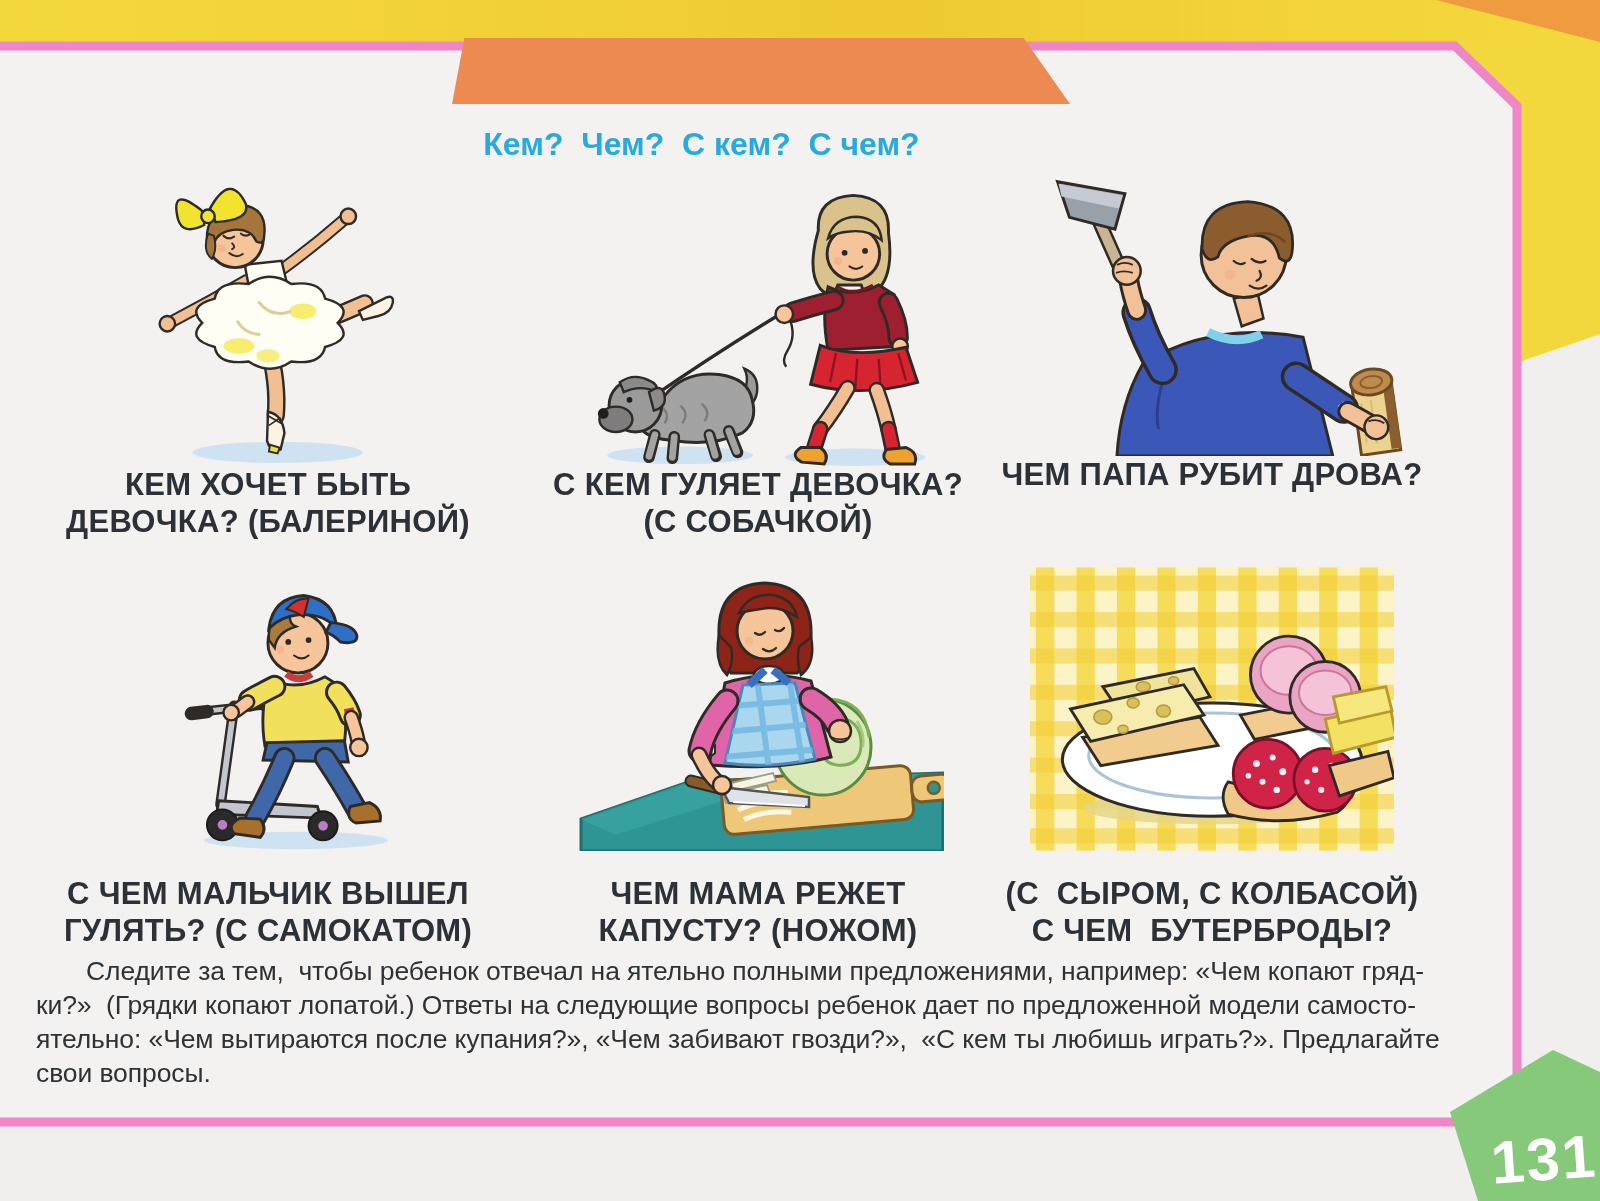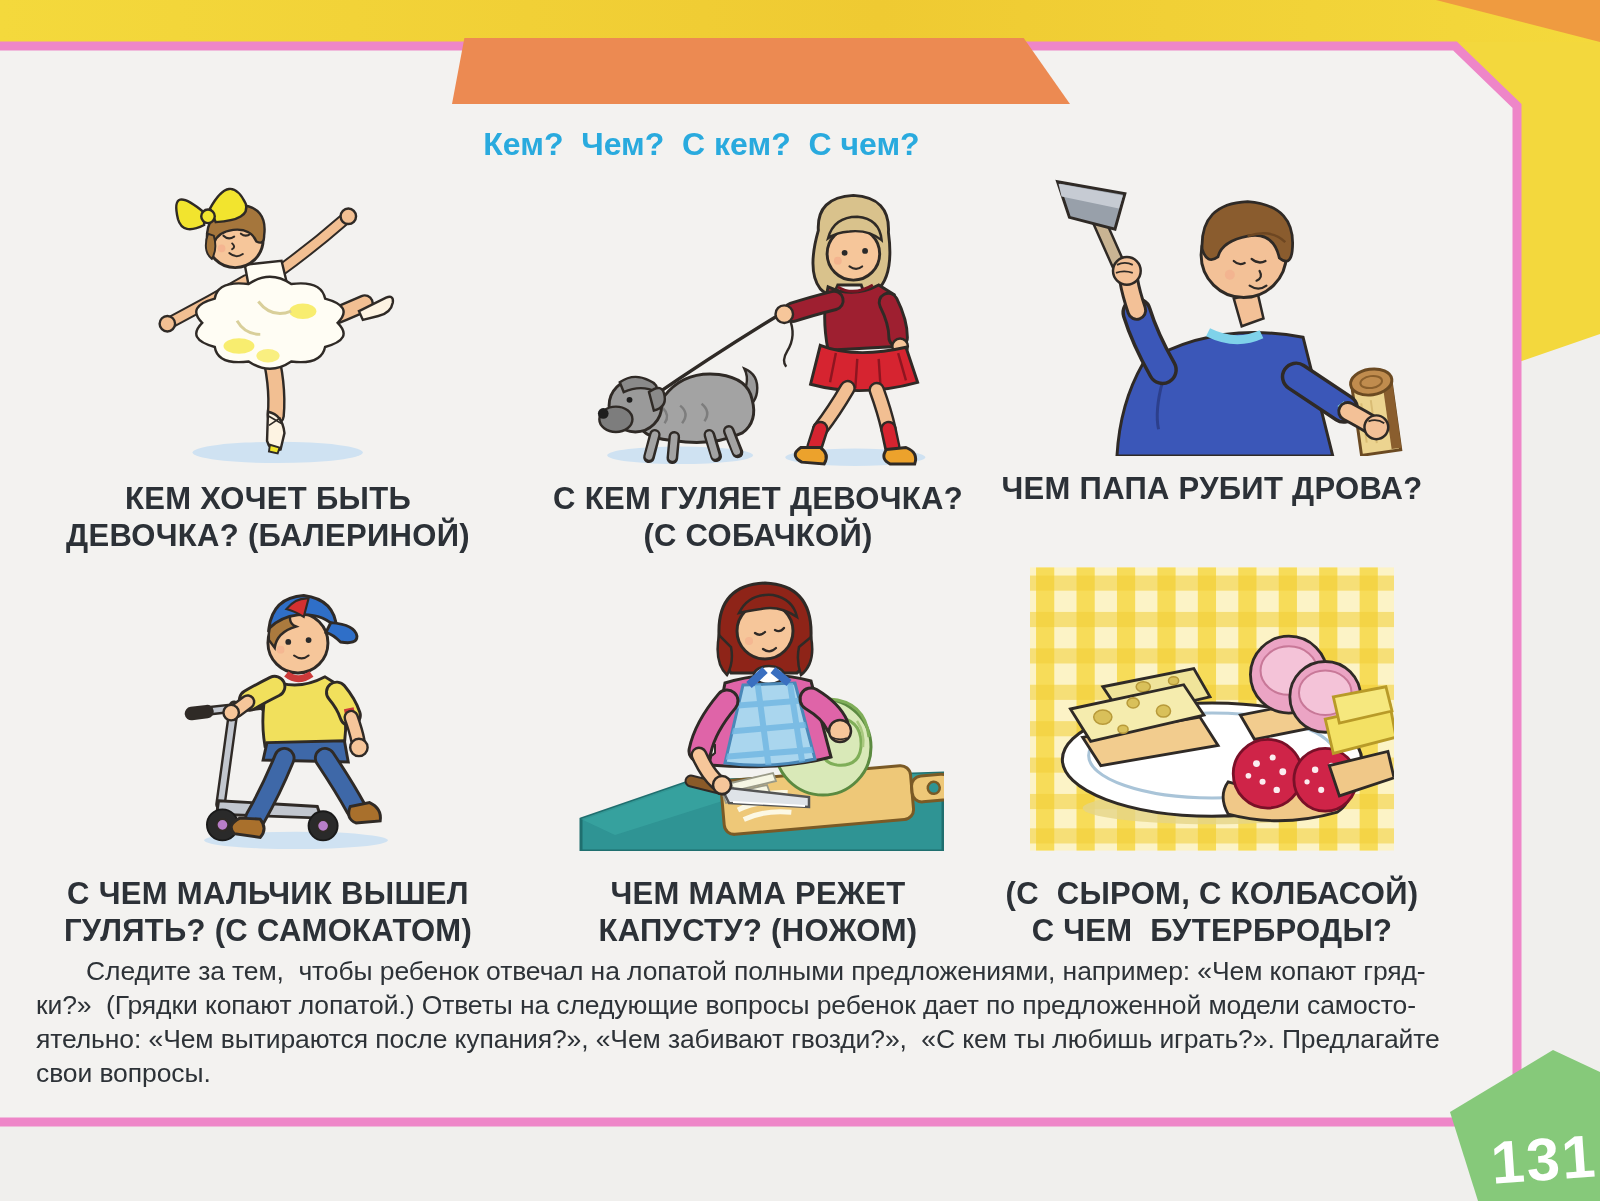--- a/index.html
+++ b/index.html
@@ -18,21 +18,21 @@
     z-index:3;
   }
   .subtitle{
     position:absolute;left:0;top:126px;width:1513px;text-align:center;
     transform:translateX(-55px);
     color:#29aade;font-weight:bold;font-size:32px;white-space:pre;
     z-index:2;
   }
   .cell{position:absolute;text-align:center;margin:0;z-index:2;}
   .art{height:300px;display:flex;align-items:flex-end;justify-content:center;}
-  .cap{margin-top:14px;font-weight:bold;font-size:31px;line-height:37px;
+  .cap{font-weight:bold;font-size:31px;line-height:37px;
        color:#2c3137;letter-spacing:.3px;}
   .cap span{display:block;white-space:pre;}
   .r2 .cap{margin-top:24px;text-align:center;}
   .shift-r{transform:translateX(28px);}
   .note{
     position:absolute;left:36px;top:954px;width:1452px;z-index:2;
     color:#2d3237;font-size:26.5px;line-height:34px;letter-spacing:-0.1px;
   }
   .note div{white-space:pre;}
   .note .first{text-indent:50px;}
@@ -411,19 +411,19 @@
         <path d="M300,128 L352,118 L358,142 L306,154 Z" fill="#f6e87e" stroke="#b89a28" stroke-width="2.8"></path>
       </svg>
     </div>
     <figcaption class="cap">
       <span>(С  СЫРОМ, С КОЛБАСОЙ)</span>
       <span>С ЧЕМ  БУТЕРБРОДЫ?</span>
     </figcaption>
   </figure>
 
   <div class="note">
-    <div class="first">Следите за тем,  чтобы ребенок отвечал на лопатой полными предложениями, например: «Чем копают гряд-</div>
+    <div class="first">Следите за тем,  чтобы ребенок отвечал на ятельно полными предложениями, например: «Чем копают гряд-</div>
     <div>ки?»  (Грядки копают лопатой.) Ответы на следующие вопросы ребенок дает по предложенной модели самосто-</div>
     <div>ятельно: «Чем вытираются после купания?», «Чем забивают гвозди?»,  «С кем ты любишь играть?». Предлагайте</div>
     <div>свои вопросы.</div>
   </div>
 
 </div>
 
 </body></html>

